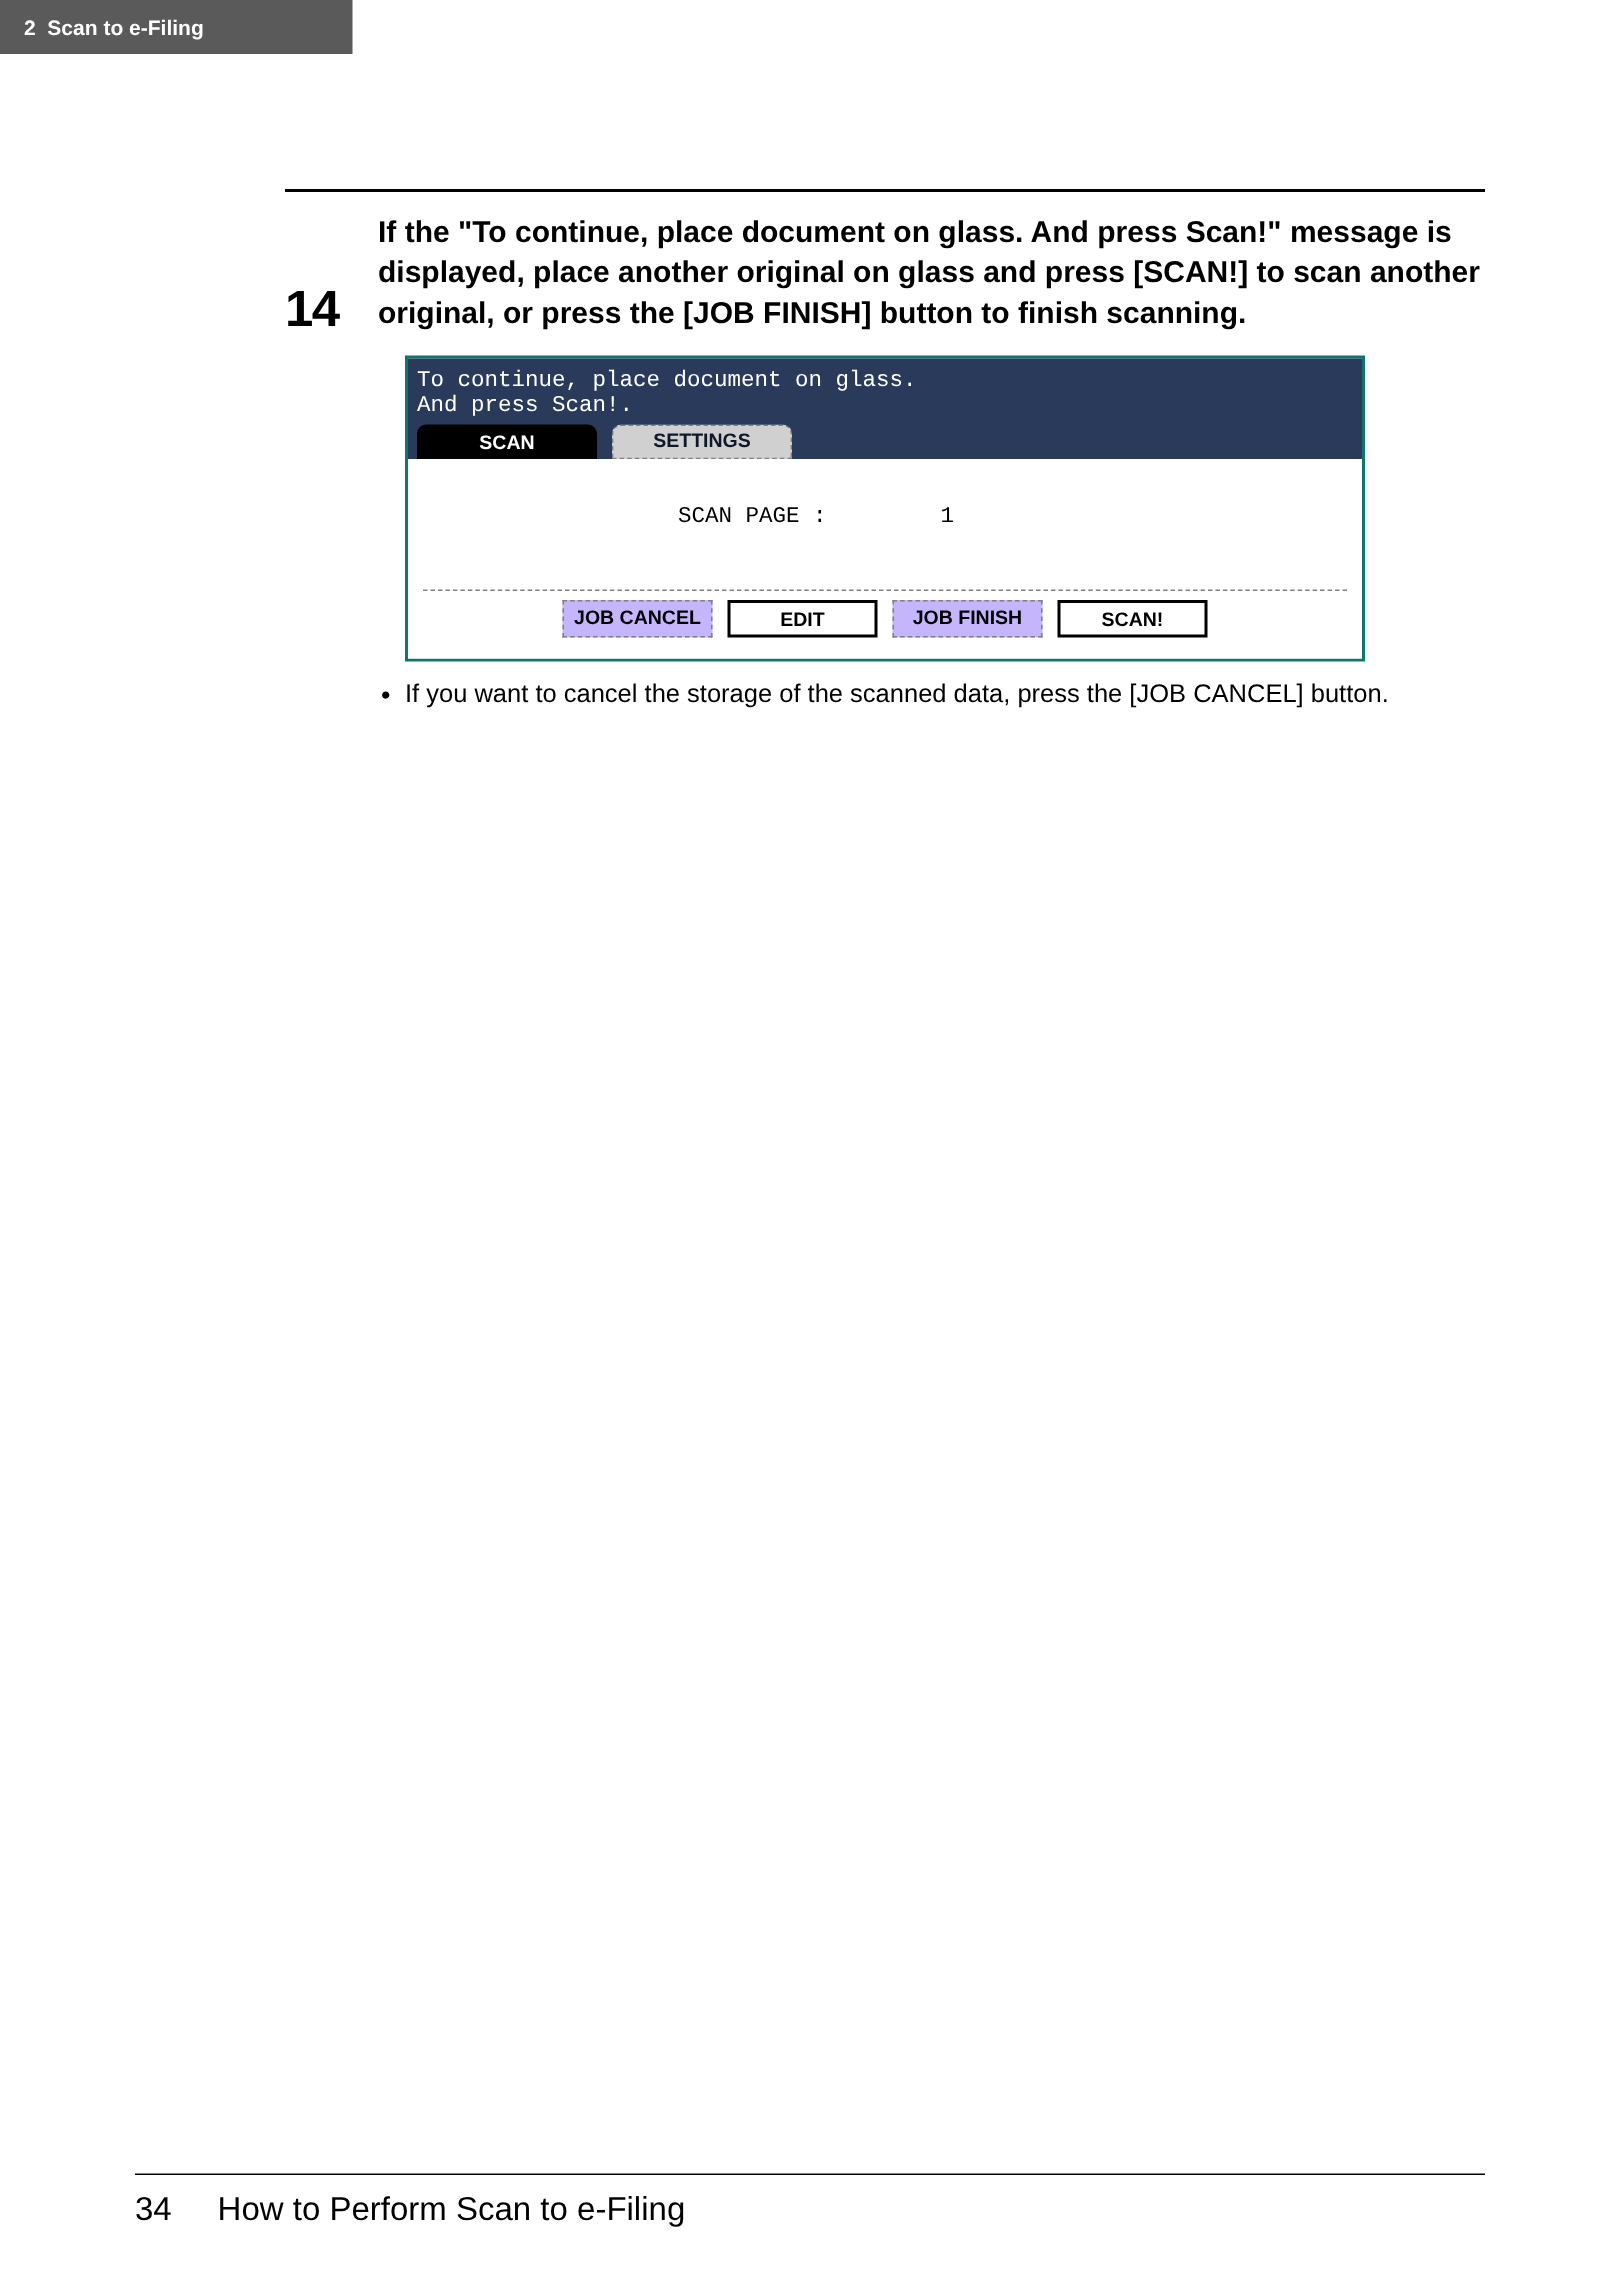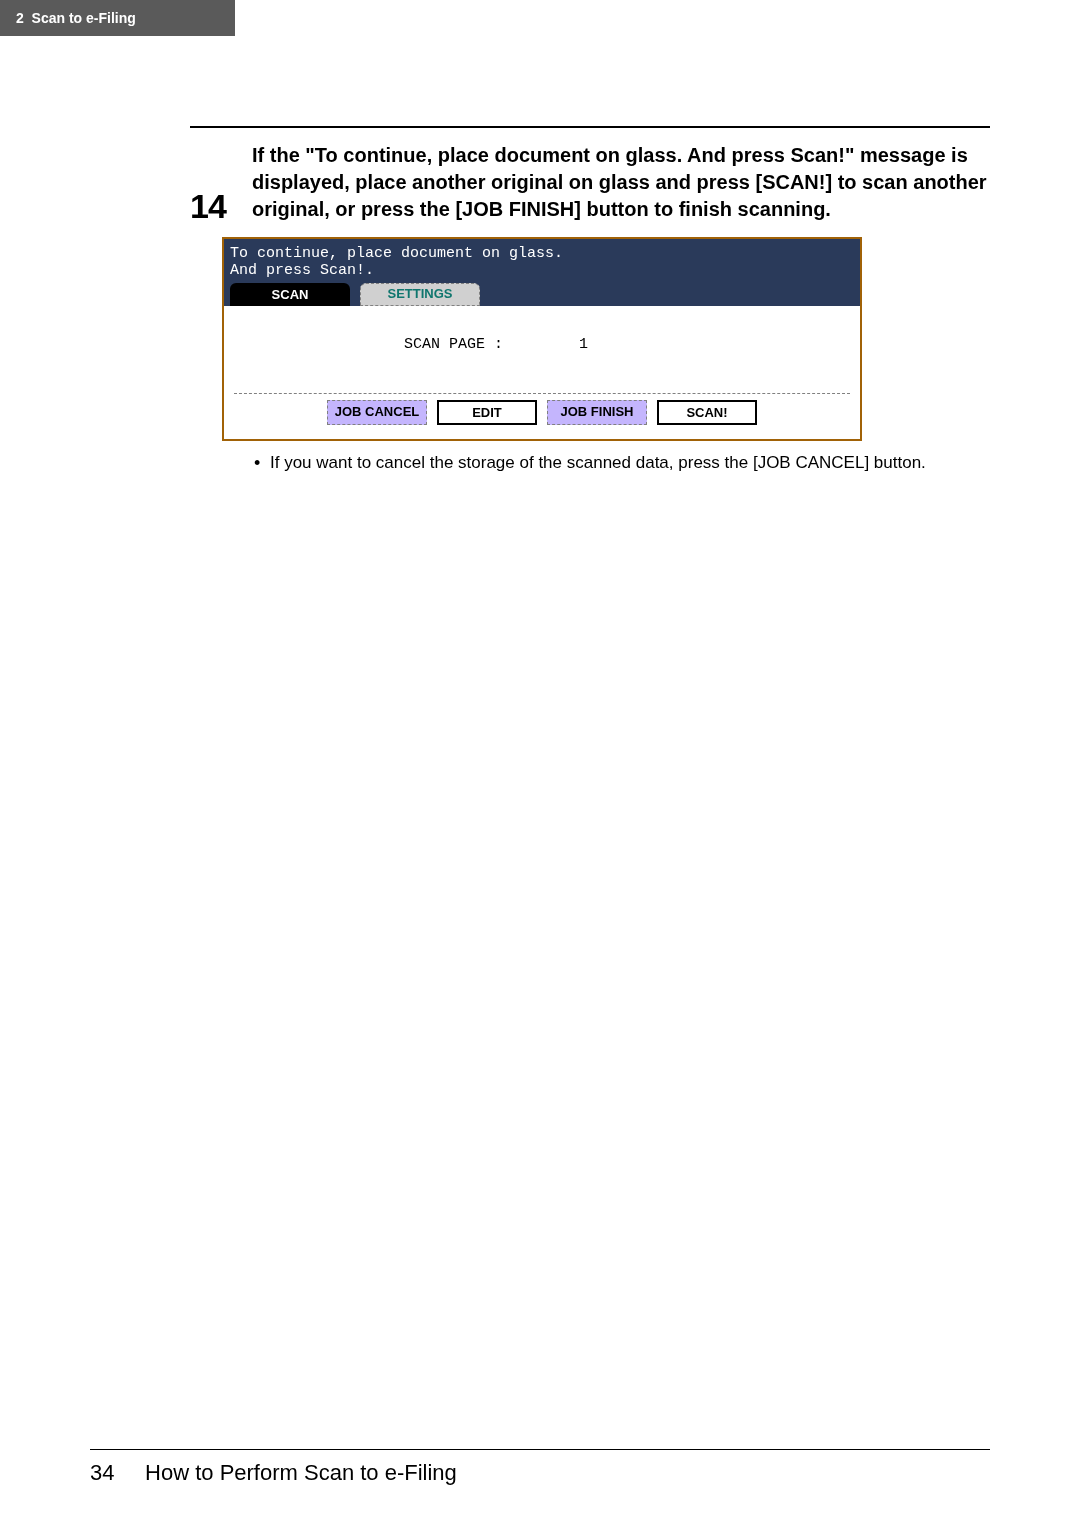--- a/index.html
+++ b/index.html
@@ -42,23 +42,23 @@
     line-height: 1;
     min-width: 48px;
     letter-spacing: -1px;
   }
   .step-text {
     font-size: 20px;
     font-weight: bold;
     line-height: 1.35;
   }
   .screenshot {
-    margin-left: 32px;
+    margin-left: 80px;
     width: 640px;
-    border: 2px solid #a16207;
+    border: 2px solid #0f766e;
     margin-bottom: 10px;
   }
   .ss-topbar {
     background: #2a3a5a;
     color: #ffffff;
     padding: 6px 6px 0 6px;
     font-family: "Courier New", monospace;
     font-size: 15px;
   }
   .ss-tabs {
@@ -74,21 +74,21 @@
     font-weight: bold;
     font-family: Arial, sans-serif;
     width: 120px;
     text-align: center;
     padding: 2px 0;
     border-top-left-radius: 6px;
     border-top-right-radius: 6px;
   }
   .ss-tab-inactive {
     background: #d0d0d0;
-    color: #0f766e;
+    color: #0f172a;
     border: 1px dashed #808080;
     text-align: center;
   }
   .ss-body {
     background: #ffffff;
     padding: 30px 10px 10px 10px;
     font-family: "Courier New", monospace;
     font-size: 15px;
   }
   .ss-pagerow {

